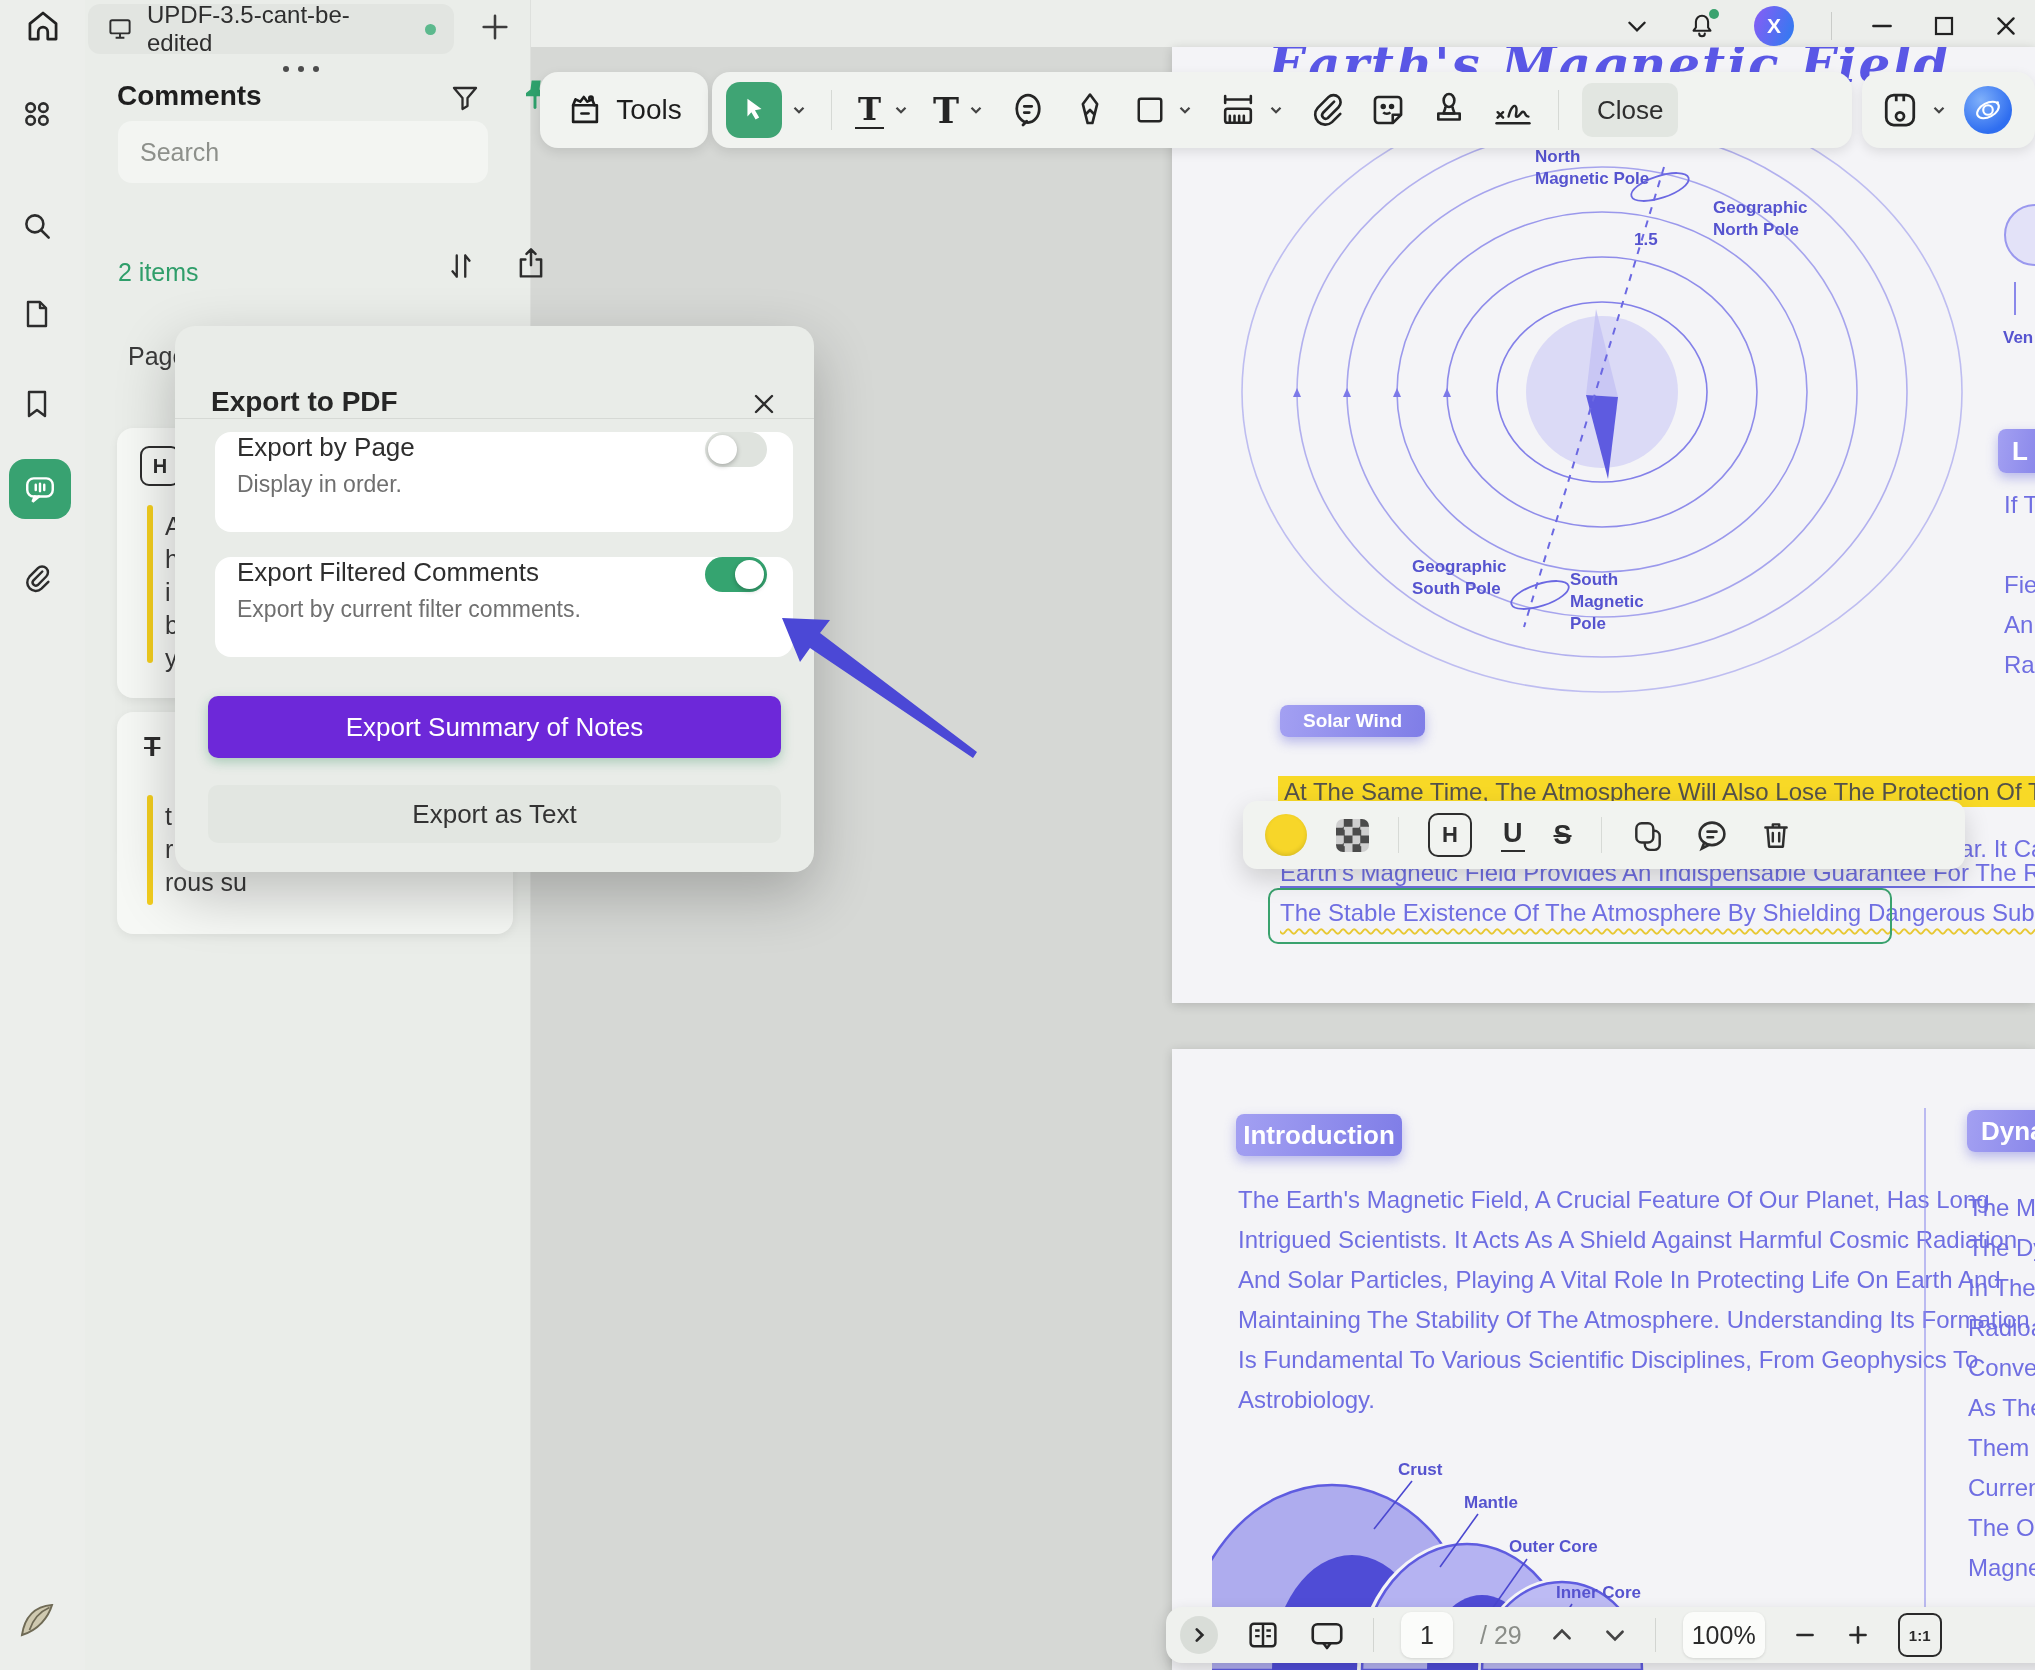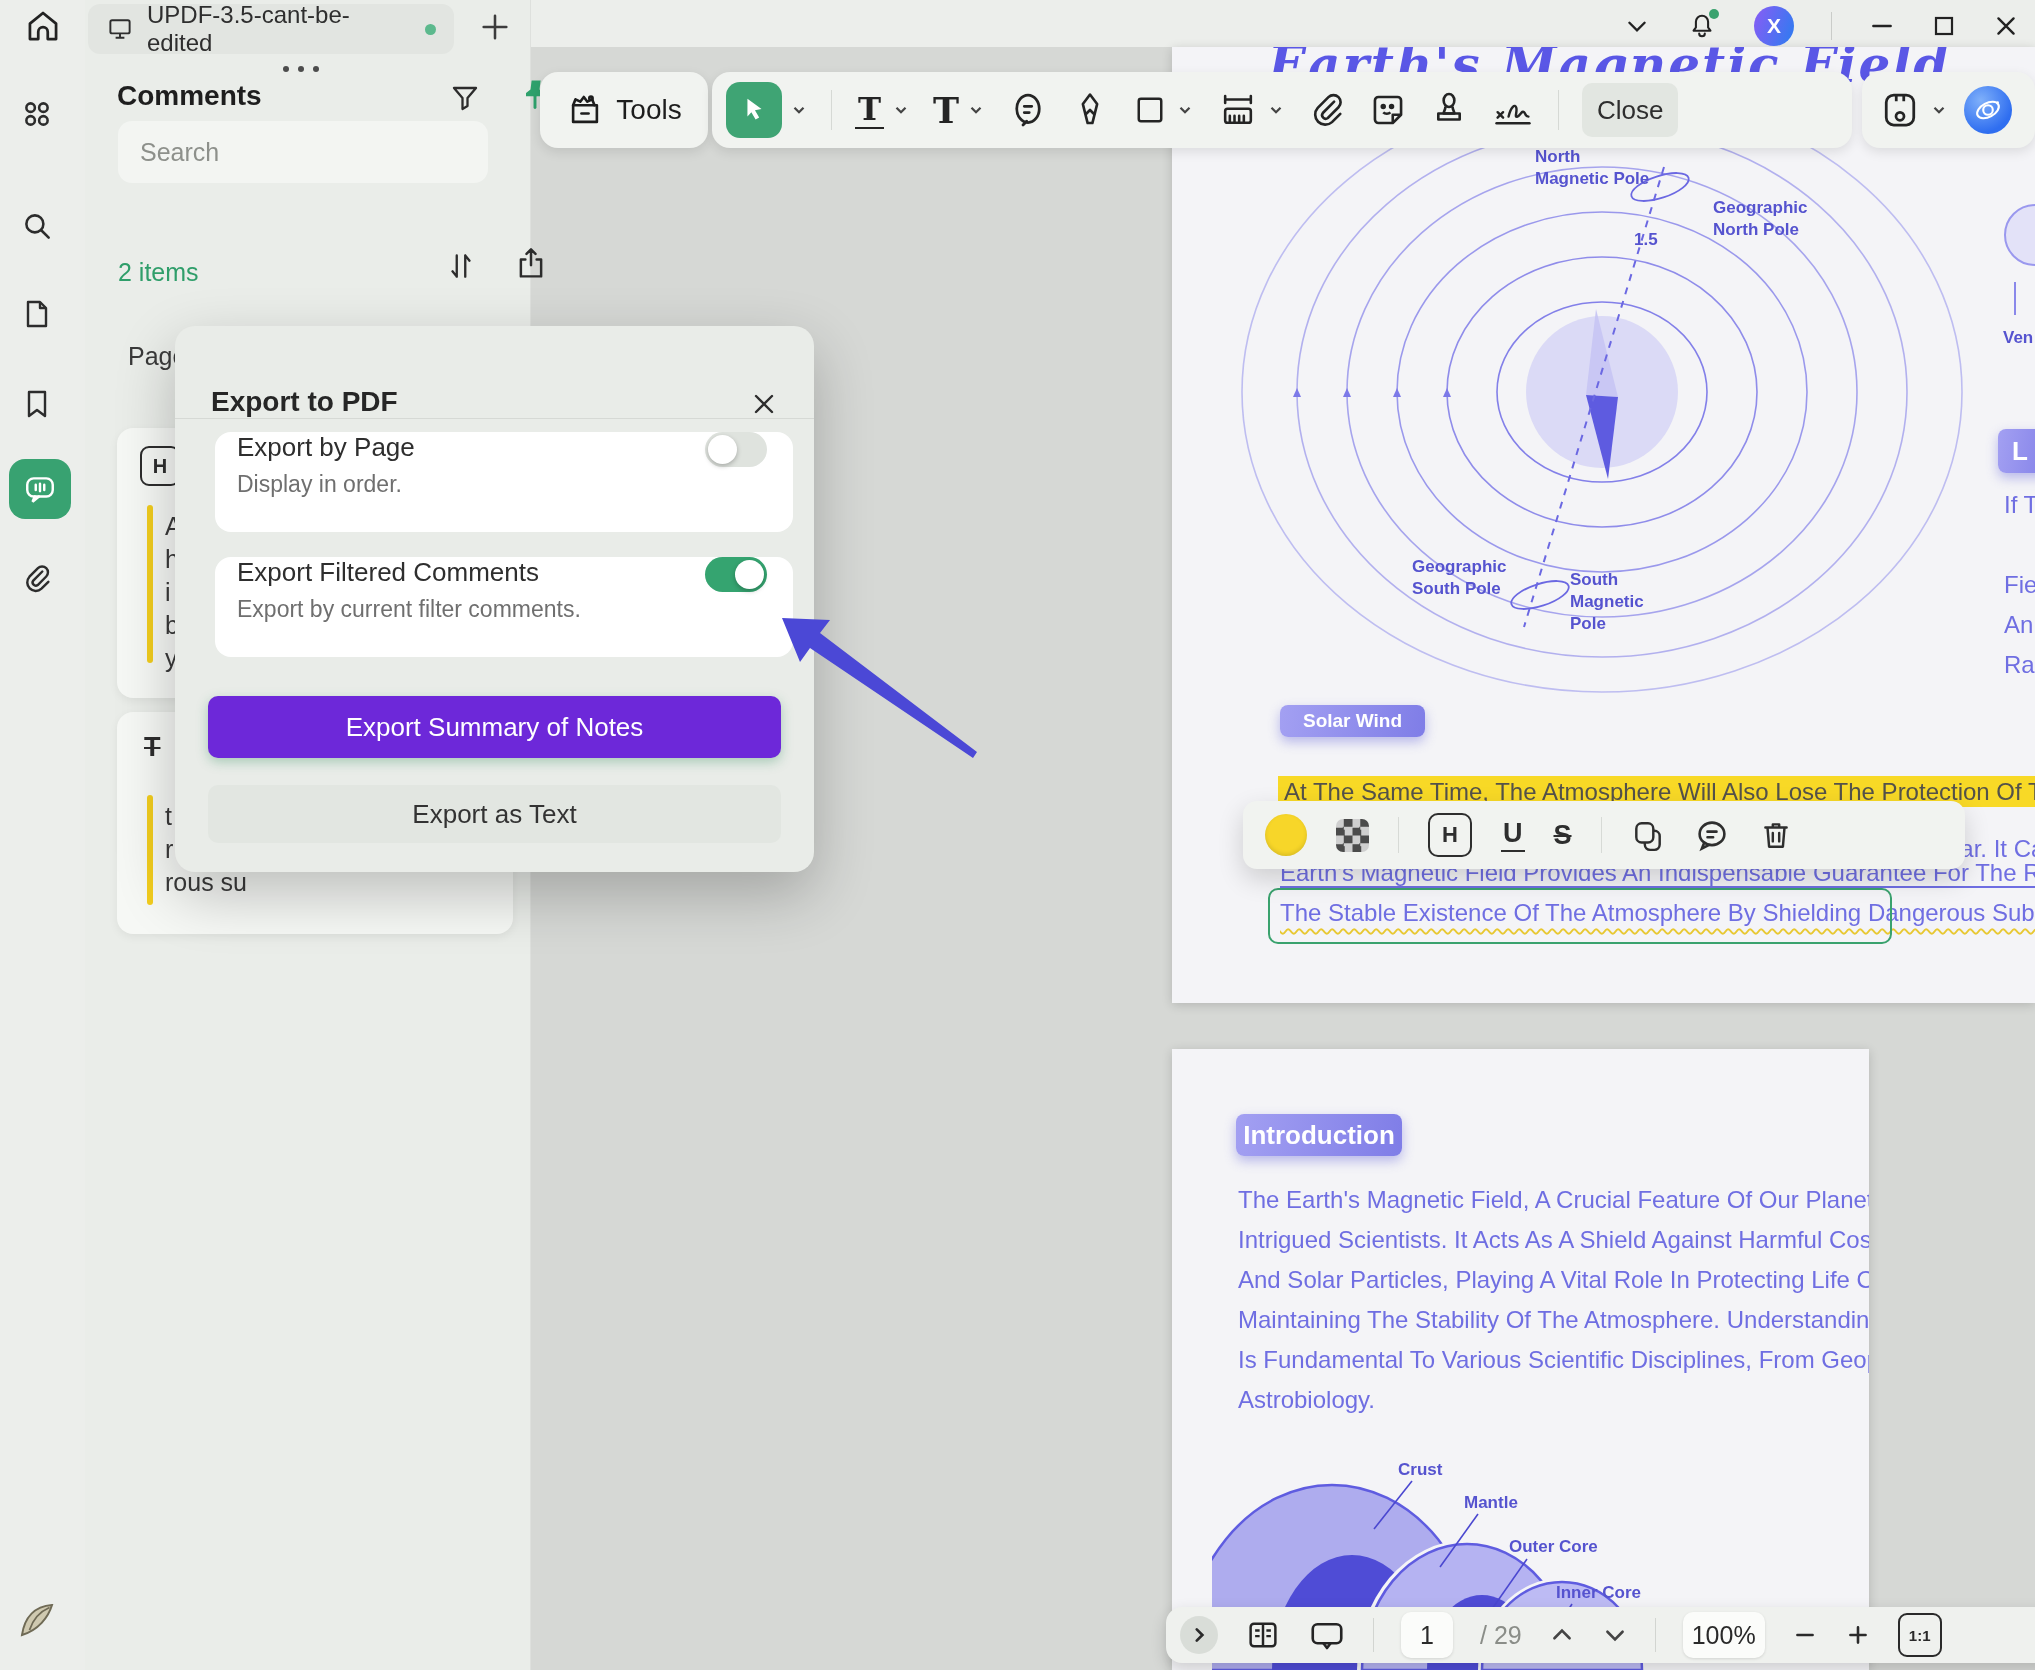--- a/index.html
+++ b/index.html
@@ -5,21 +5,21 @@
   html,body{margin:0;padding:0}
   .app{position:relative;width:2035px;height:1670px;overflow:hidden;background:#eceeeb;
        font-family:"Liberation Sans",sans-serif;color:#2b2b2b}
   .abs{position:absolute}
   svg{display:block}
 
   
   .docarea{position:absolute;left:530px;top:47px;right:0;bottom:0;background:#d6d8d5}
   .page{position:absolute;background:#f4f4f7;overflow:hidden;box-shadow:0 2px 10px rgba(0,0,0,.16)}
   .page1{left:1172px;top:47px;width:863px;height:956px}
-  .page2{left:1172px;top:1049px;width:697px;height:621px}
+  .page2{left:1172px;top:1049px;width:863px;height:621px}
   .pg-title{position:absolute;left:96px;top:-12px;font-family:"DejaVu Serif",serif;font-style:italic;
             font-weight:700;font-size:50px;letter-spacing:2px;color:#5a57e6;white-space:nowrap}
   .dg-label{position:absolute;font-size:17px;line-height:1.3;font-weight:700;color:#5553cf}
   .purple-line{position:absolute;font-size:24px;color:#6f6ee2;white-space:nowrap}
   .badge{position:absolute;display:flex;align-items:center;justify-content:center;color:#fff;
          font-weight:700;border-radius:8px;background:linear-gradient(100deg,#a3a0f2,#7f7de7);
          box-shadow:0 5px 12px rgba(110,110,220,.45)}
   .hl-line{position:absolute;left:106px;top:729px;width:757px;height:31px;background:#f8d926;
            font-size:24px;color:#54524a;line-height:31px;padding-left:6px;white-space:nowrap;overflow:hidden}
   .ul-line{text-decoration:underline;text-decoration-thickness:2px;text-underline-offset:5px}

